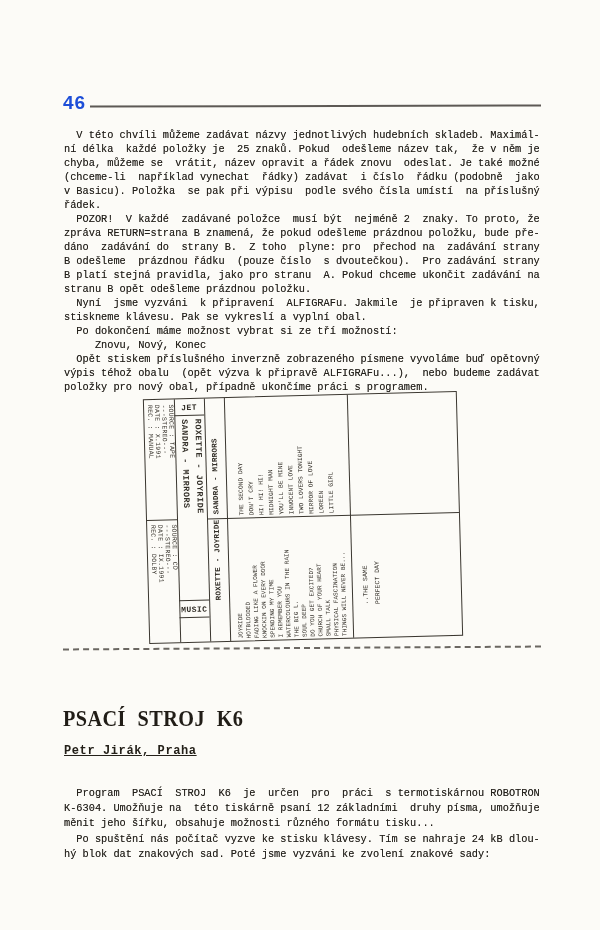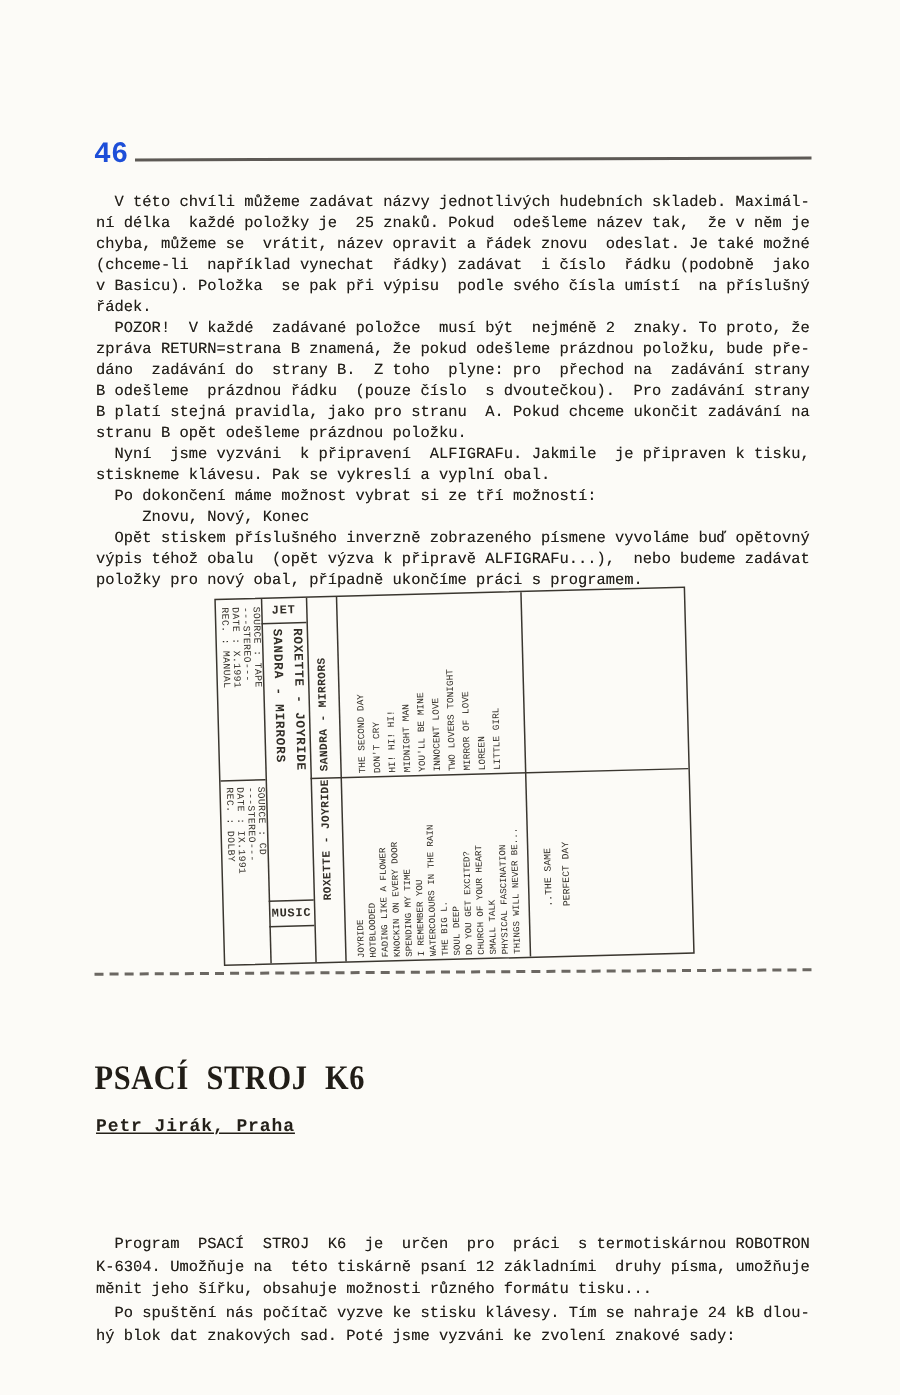--- a/index.html
+++ b/index.html
@@ -25,21 +25,21 @@
     background:#35312c;opacity:.8;transform:rotate(-0.15deg);
   }
   
   .textblock{
     position:absolute;left:64px;width:480px;
     font-size:10.3px;line-height:14px;
     white-space:pre;color:#221f1a;
     text-shadow:0 0 .4px rgba(30,26,20,.55);
   }
   #article1-text{top:128px;}
-  #article2-text{top:786px;line-height:15.2px;margin-top:37px;}
+  #article2-text{top:786px;line-height:15.2px;}
   
   .article-title{
     position:absolute;left:63px;top:706px;
     font-family:"Liberation Serif","DejaVu Serif",serif;
     font-weight:900;font-size:23px;color:#211d17;
     letter-spacing:.5px;word-spacing:7px;
     transform:scaleX(.88);transform-origin:left center;
     white-space:nowrap;
   }
   .article-author{

